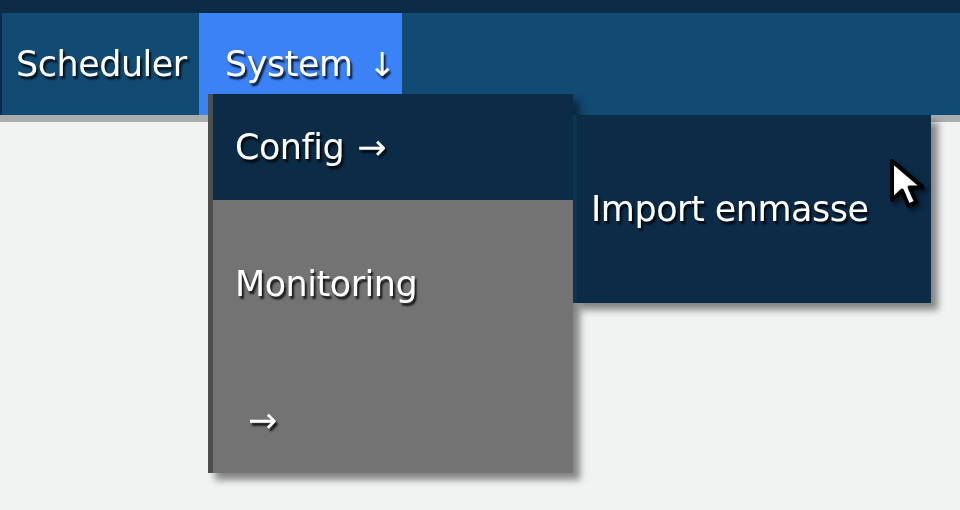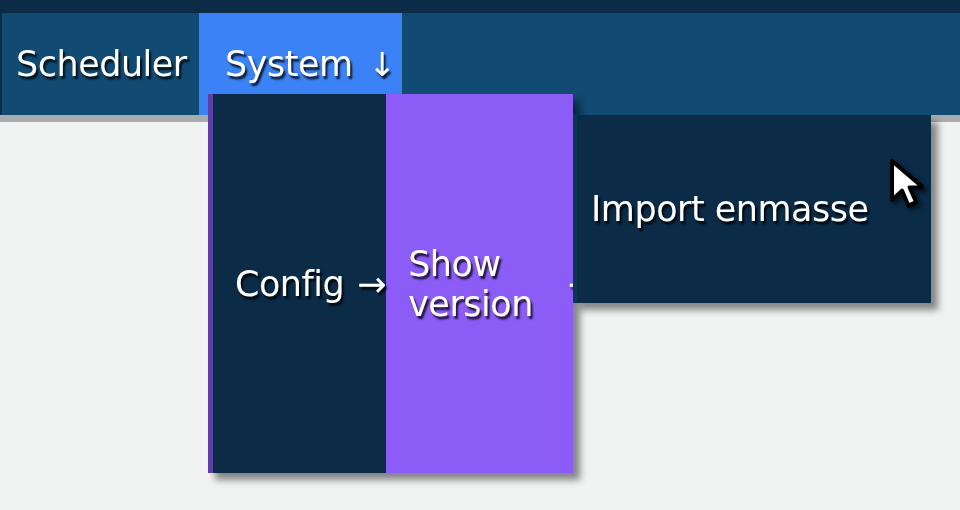--- a/index.html
+++ b/index.html
@@ -15,23 +15,23 @@
   .menubar{position:absolute;left:0;top:0;width:960px;height:115px;background:#0b2b47;z-index:1;}
   .menubar-row{position:absolute;left:2px;top:13px;right:0;height:102px;background:#114a72;}
   .menu-item{position:absolute;top:13px;height:102px;display:flex;align-items:center;cursor:default;}
   .mi-scheduler{left:2px;width:178px;padding-left:14px;box-sizing:border-box;}
   .mi-system{left:199px;width:203px;padding-left:26px;box-sizing:border-box;background:#3b82f6;}
   .mi-arrow{margin-left:16px;font-size:33px;}
   .bar-shadow{position:absolute;left:0;top:115px;width:960px;height:7px;background:#a9acac;z-index:1;}
   
   .dropdown{
     position:absolute;left:208px;top:94px;width:365px;height:379px;z-index:2;
-    background:#8b5cf6;border-left:5px solid rgba(0,0,0,0.32);box-sizing:border-box;
+    background:#737373;border-left:5px solid rgba(0,0,0,0.32);box-sizing:border-box;
     box-shadow:7px 7px 7px rgba(0,0,0,0.45);
-    display:flex;
+    display:flex;flex-direction:column;gap:31px;
   }
   .menu-row{flex:1;display:flex;align-items:center;padding-left:22px;cursor:default;}
   .menu-row .sub-arrow{margin-left:13px;}
   .hl{background:#0b2b47;}
   
   .submenu{
     position:absolute;left:573px;top:115px;width:358px;height:188px;z-index:3;
     background:#114a72;border-left:4px solid rgba(0,0,0,0.28);box-sizing:border-box;
     box-shadow:7px 7px 7px rgba(0,0,0,0.45);
     display:flex;flex-direction:column;
@@ -56,21 +56,21 @@
     </div>
   </div>
   <div class="bar-shadow"></div>
 
   <div class="dropdown">
     <div class="menu-row hl">
       <span class="txtshadow">Config</span>
       <span class="sub-arrow txtshadow">→</span>
     </div>
     <div class="menu-row">
-      <span class="txtshadow">Show version</span>
+      <span class="txtshadow">Monitoring</span>
     </div>
     <div class="menu-row">
       <span class="sub-arrow txtshadow">→</span>
     </div>
   </div>
 
   <div class="submenu">
     <div class="menu-row hl">
       <span class="txtshadow">Import enmasse</span>
     </div>

